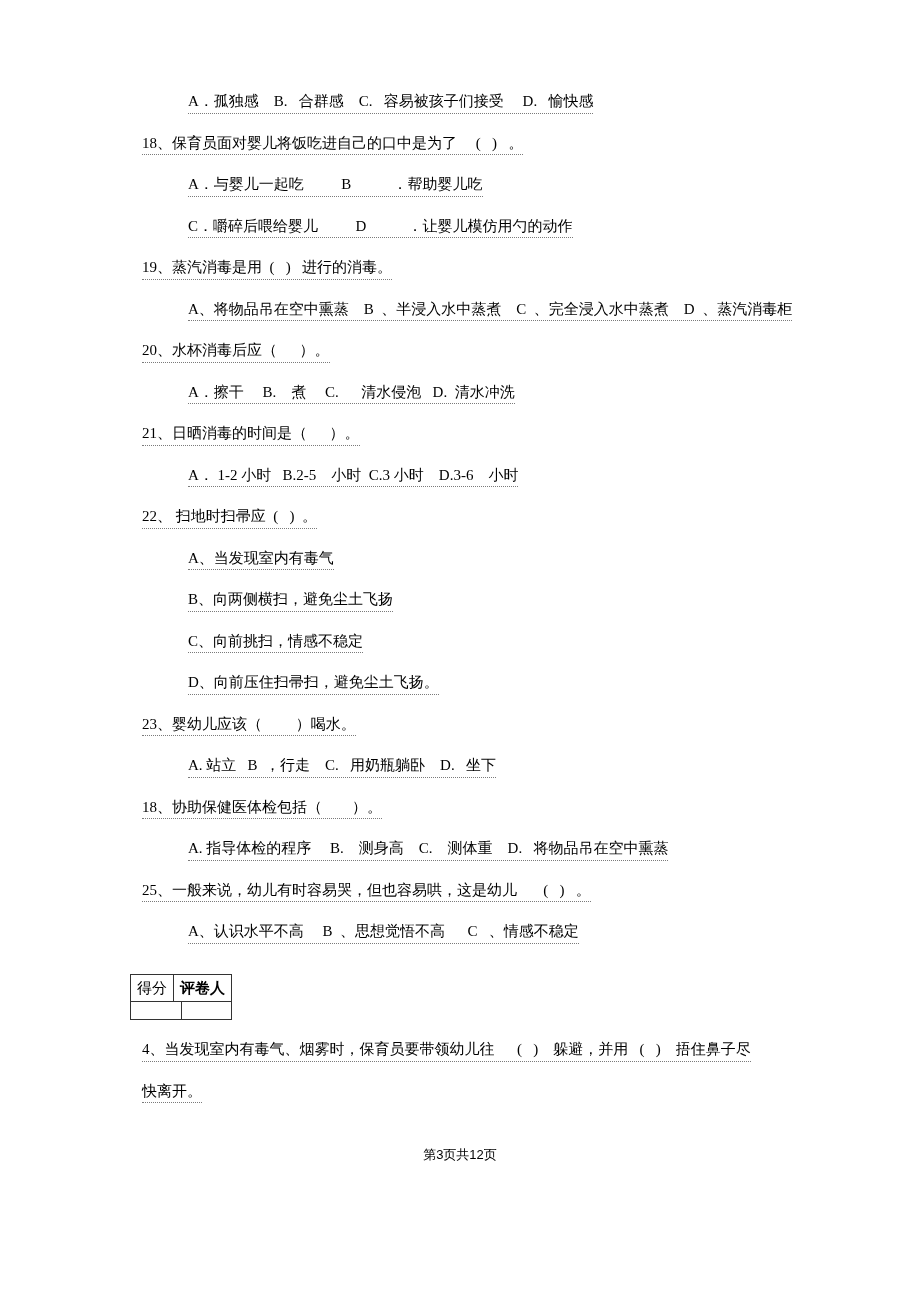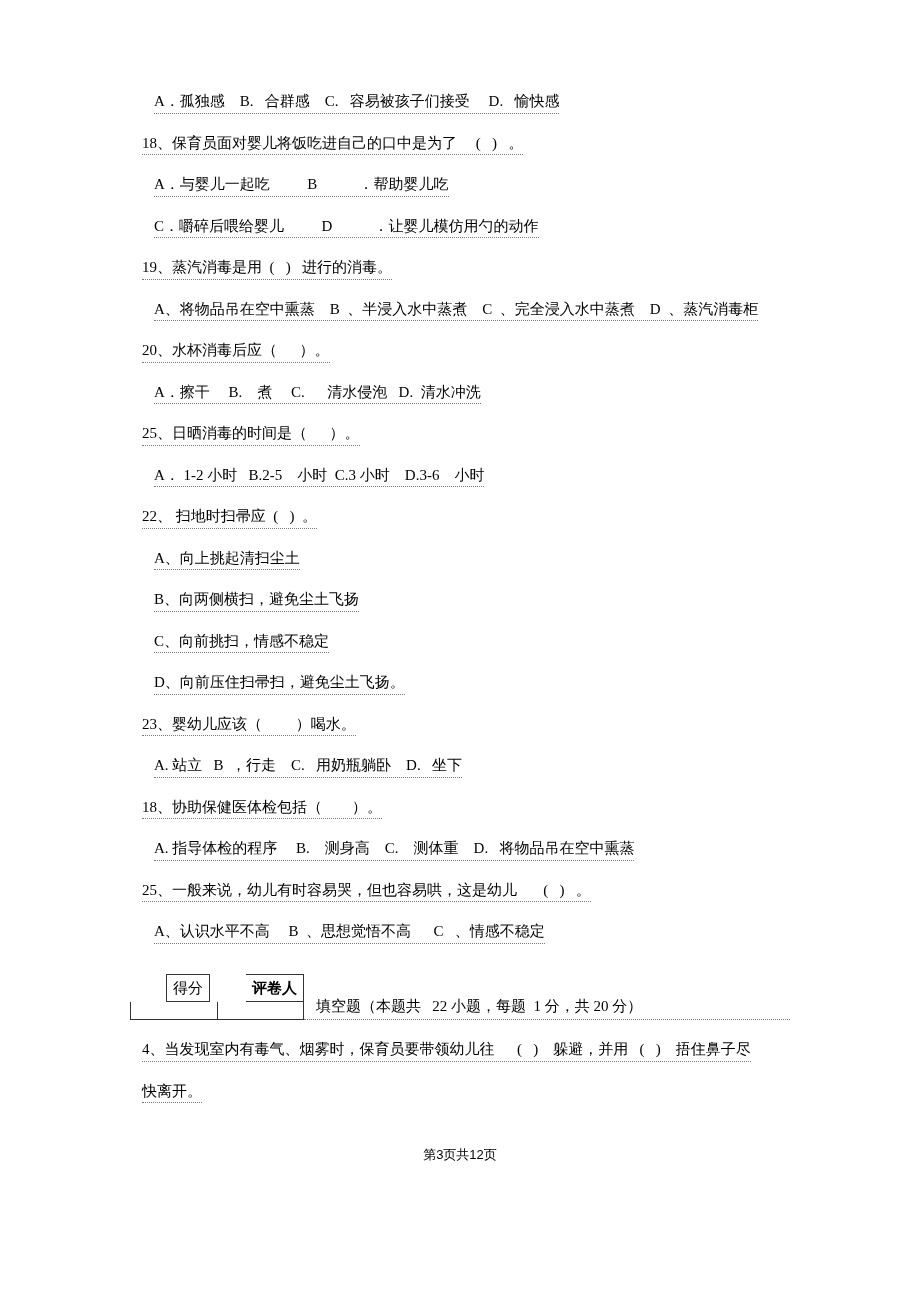--- a/index.html
+++ b/index.html
@@ -13,35 +13,34 @@
     font-size: 15px;
     line-height: 1.5;
   }
   .line {
     display: inline-block;
     border-bottom: 1px dotted #7a7a7a;
     margin-bottom: 14px;
     white-space: pre;
   }
   .q-block { margin-bottom: 4px; }
-  .indent2 { margin-left: 24px; }
+  .indent2 { margin-left: 58px; }
   .indent1 { margin-left: 12px; }
   .score-box {
     display: inline-block;
     vertical-align: bottom;
   }
   .score-row {
     display: flex;
   }
   .score-cell {
     border: 1px solid #333;
     padding: 2px 6px;
     font-family: "SimSun", serif;
     font-size: 15px;
-    margin-left: 36px;
   }
   .score-cell + .score-cell { border-left: none; font-weight: bold; }
   .score-empty-row { display: flex; }
   .score-empty-cell {
     border: 1px solid #333;
     border-top: none;
     height: 18px;
     flex: 1;
   }
   .score-empty-cell + .score-empty-cell { border-left: none; }
@@ -91,31 +90,31 @@
 </div>
 
 <div class="q-block indent1">
   <span class="line">20、水杯消毒后应（      ）。</span>
 </div>
 <div class="q-block indent2">
   <span class="line">A．擦干     B.    煮     C.      清水侵泡   D.  清水冲洗</span>
 </div>
 
 <div class="q-block indent1">
-  <span class="line">25、日晒消毒的时间是（      ）。</span>
+  <span class="line">21、日晒消毒的时间是（      ）。</span>
 </div>
 <div class="q-block indent2">
   <span class="line">A． 1-2 小时   B.2-5    小时  C.3 小时    D.3-6    小时</span>
 </div>
 
 <div class="q-block indent1">
   <span class="line">22、 扫地时扫帚应  (   )  。</span>
 </div>
 <div class="q-block indent2">
-  <span class="line">A、向上挑起清扫尘土</span>
+  <span class="line">A、当发现室内有毒气</span>
 </div>
 <div class="q-block indent2">
   <span class="line">B、向两侧横扫，避免尘土飞扬</span>
 </div>
 <div class="q-block indent2">
   <span class="line">C、向前挑扫，情感不稳定</span>
 </div>
 <div class="q-block indent2">
   <span class="line">D、向前压住扫帚扫，避免尘土飞扬。</span>
 </div>
@@ -145,21 +144,20 @@
   <div class="score-box">
     <div class="score-row">
       <div class="score-cell">得分</div>
       <div class="score-cell">评卷人</div>
     </div>
     <div class="score-empty-row">
       <div class="score-empty-cell"></div>
       <div class="score-empty-cell"></div>
     </div>
   </div>
-  <div class="section-title">填空题（本题共   22 小题，每题  1 分，共 20 分）</div>
 </div>
 
 <div class="q-block indent1">
   <span class="line">4、当发现室内有毒气、烟雾时，保育员要带领幼儿往      (   )    躲避，并用   (   )    捂住鼻子尽</span>
 </div>
 <div class="q-block indent1">
   <span class="line">快离开。</span>
 </div>
 
 <div class="footer sans-num">第3页共12页</div>

